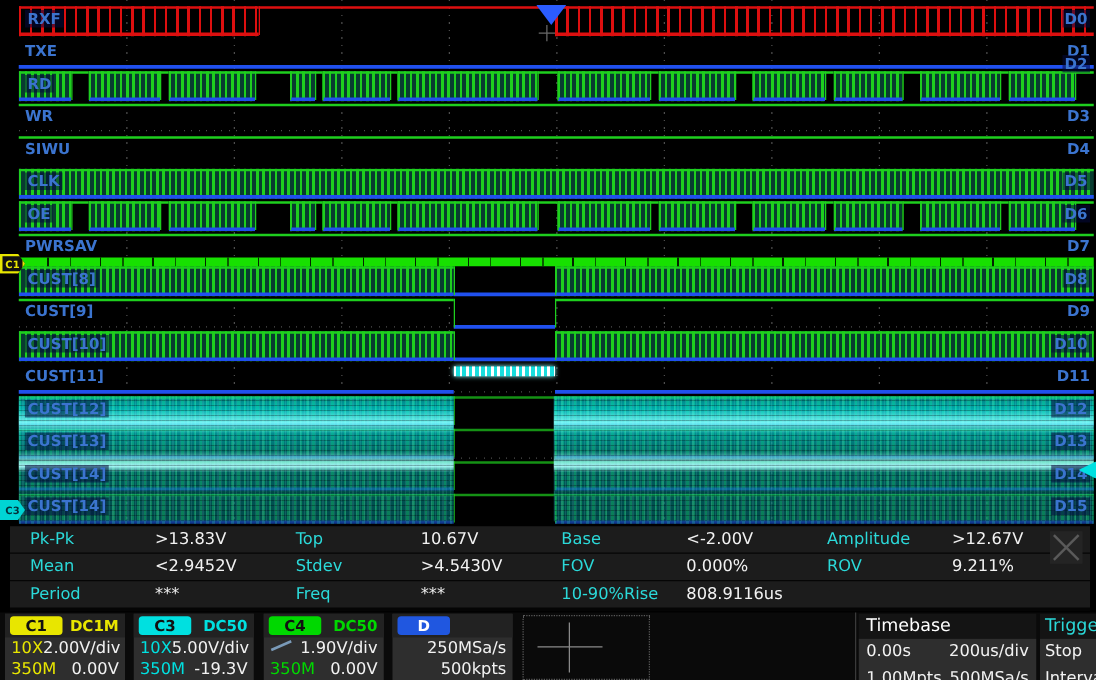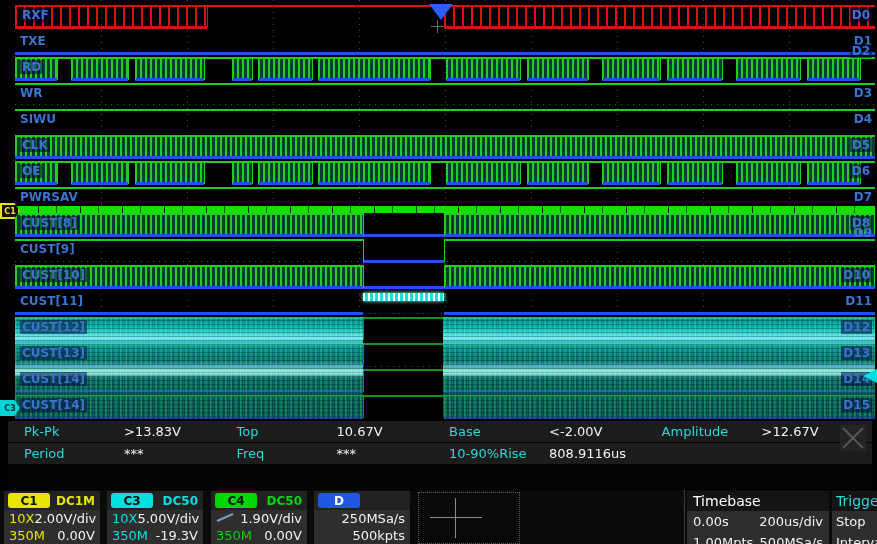--- a/index.html
+++ b/index.html
@@ -301,20 +301,38 @@
           <span class="mlabel">Base</span>
           <span class="mvalue">&lt;-2.00V</span>
         </div>
         <div class="mcell">
           <span class="mlabel">Amplitude</span>
           <span class="mvalue">&gt;12.67V</span>
         </div>
       </div>
       <div class="mrow">
         <div class="mcell">
+          <span class="mlabel">Mean</span>
+          <span class="mvalue">&lt;2.9452V</span>
+        </div>
+        <div class="mcell">
+          <span class="mlabel">Stdev</span>
+          <span class="mvalue">&gt;4.5430V</span>
+        </div>
+        <div class="mcell">
+          <span class="mlabel">FOV</span>
+          <span class="mvalue">0.000%</span>
+        </div>
+        <div class="mcell">
+          <span class="mlabel">ROV</span>
+          <span class="mvalue">9.211%</span>
+        </div>
+      </div>
+      <div class="mrow">
+        <div class="mcell">
           <span class="mlabel">Period</span>
           <span class="mvalue">***</span>
         </div>
         <div class="mcell">
           <span class="mlabel">Freq</span>
           <span class="mvalue">***</span>
         </div>
         <div class="mcell">
           <span class="mlabel">10-90%Rise</span>
           <span class="mvalue">808.9116us</span>
@@ -422,21 +440,21 @@
     <div class="rlab" style="top: 112px;">D4</div>
     <div class="dlab ondense" style="left: 20px; top: 138px;">CLK</div>
     <div class="rlab" style="top: 138px; background: rgba(3, 10, 60, 0.55); padding: 0px 2px; text-align: right;">D5</div>
     <div class="dlab ondense" style="left: 20px; top: 164px;">OE</div>
     <div class="rlab" style="top: 164px; background: rgba(3, 10, 60, 0.55); padding: 0px 2px;">D6</div>
     <div class="dlab" style="left: 20px; top: 190px;">PWRSAV</div>
     <div class="rlab" style="top: 190px;">D7</div>
     <div class="dlab ondense" style="left: 20px; top: 216px;">CUST[8]</div>
     <div class="rlab" style="top: 216px; background: rgba(3, 10, 60, 0.55); padding: 0px 2px;">D8</div>
     <div class="dlab" style="left: 20px; top: 242px;">CUST[9]</div>
-    <div class="rlab" style="top: 226px;">D9</div>
+    <div class="rlab" style="top: 242px;">D9</div>
     <div class="dlab ondense" style="left: 20px; top: 268px;">CUST[10]</div>
     <div class="rlab" style="top: 268px; background: rgba(3, 10, 60, 0.55); padding: 0px 2px;">D10</div>
     <div class="dlab" style="left: 20px; top: 294px;">CUST[11]</div>
     <div class="rlab" style="top: 294px;">D11</div>
     <div class="dlab ondense" style="left: 20px; top: 320px;">CUST[12]</div>
     <div class="rlab" style="top: 320px; background: rgba(3, 10, 60, 0.55); padding: 0px 2px;">D12</div>
     <div class="dlab ondense" style="left: 20px; top: 346px;">CUST[13]</div>
     <div class="rlab" style="top: 346px; background: rgba(3, 10, 60, 0.55); padding: 0px 2px;">D13</div>
     <div class="dlab ondense" style="left: 20px; top: 372px;">CUST[14]</div>
     <div class="rlab" style="top: 372px; background: rgba(3, 10, 60, 0.55); padding: 0px 2px;">D14</div>

